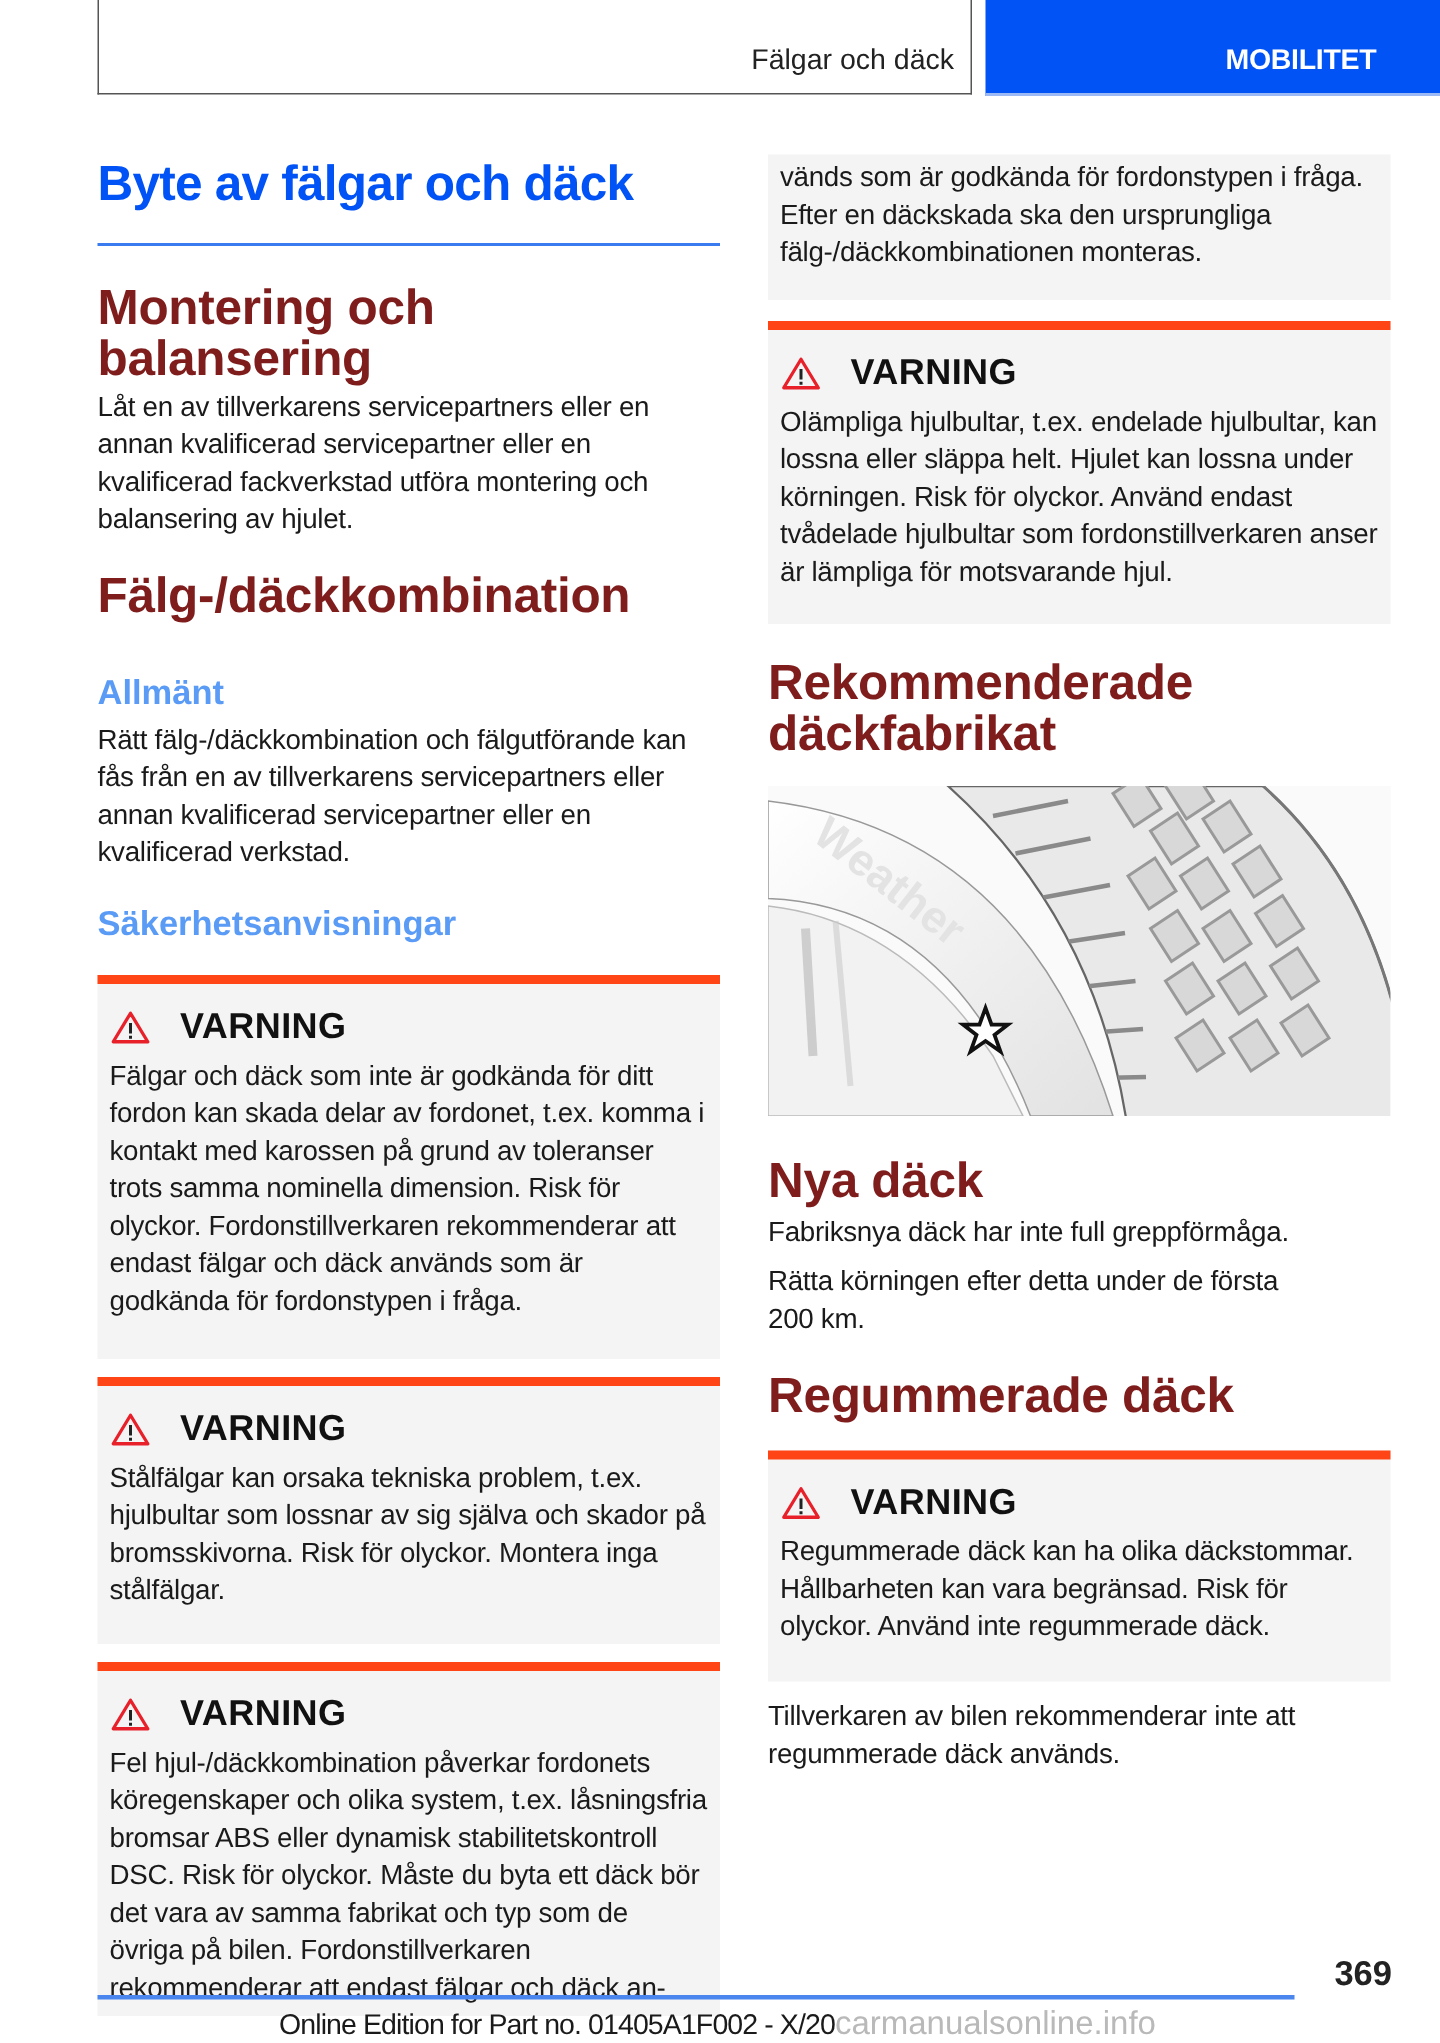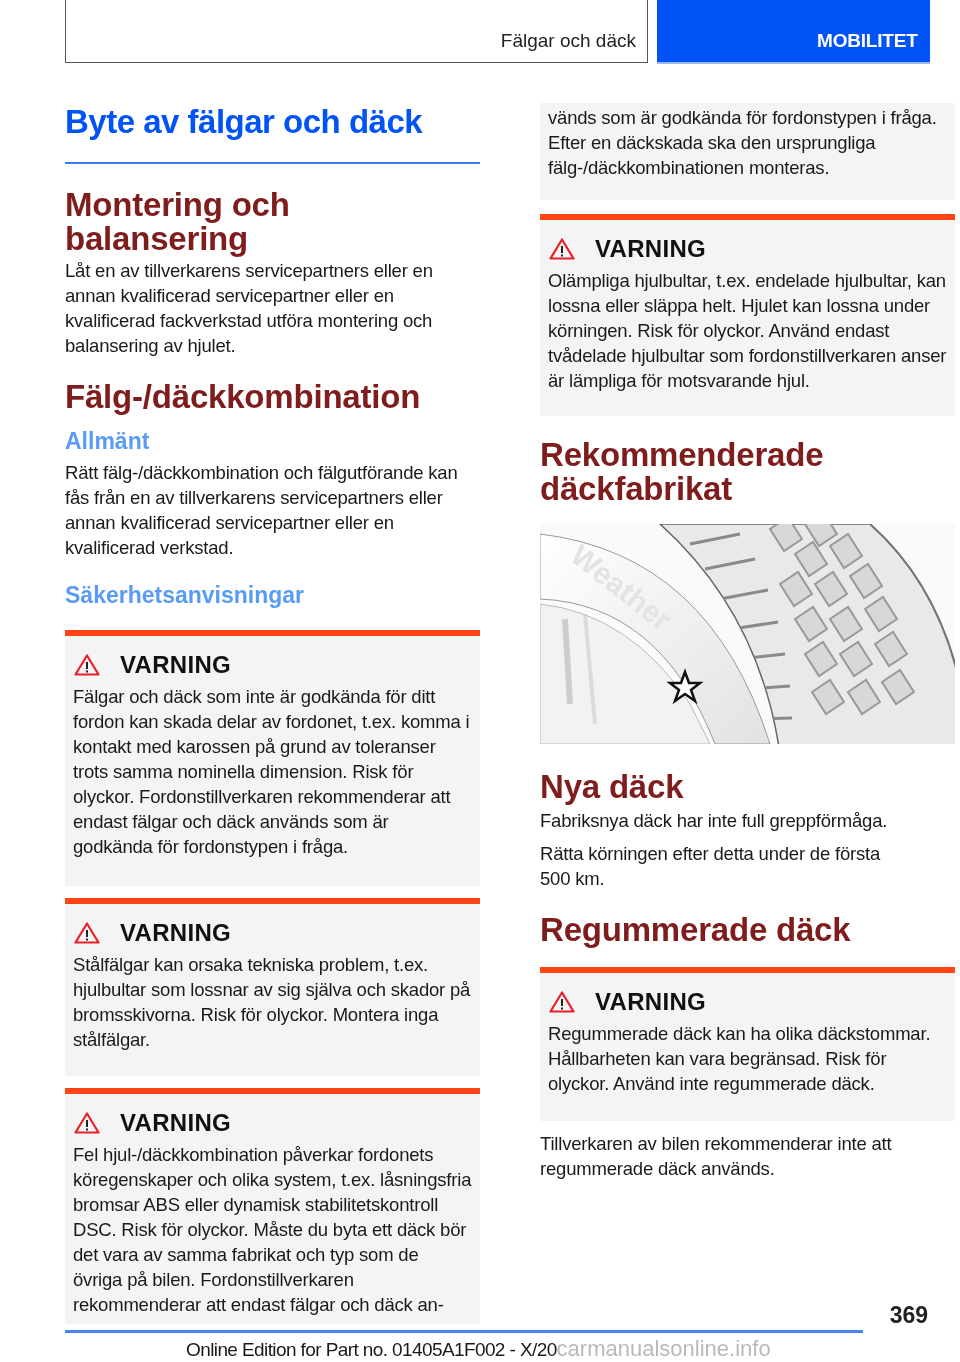--- a/index.html
+++ b/index.html
@@ -5,27 +5,27 @@
     html, body { margin: 0; padding: 0; background: #ffffff; }
     body {
       width: 960px; height: 1362px; position: relative; overflow: hidden;
       font-family: "Liberation Sans", sans-serif; color: #1a1a1a;
     }
     .abs { position: absolute; text-align: right; }
 
     
     .hdr-box { left: 65px; top: 0; width: 583px; height: 63px; border: 1px solid #555; border-top: none; box-sizing: border-box; background:#fff; }
     .hdr-section { right: 324px; top: 30px; font-size: 19px; color: #222; }
-    .hdr-tab { left: 657px; top: 0; width: 273px; height: 64px; background: #0153f5; border-bottom: 2px solid #9cb9f5; box-sizing: border-box; }
+    .hdr-tab { left: 657px; top: 0; width: 303px; height: 64px; background: #0153f5; border-bottom: 2px solid #9cb9f5; box-sizing: border-box; }
     .hdr-tab span { position: absolute; left: 160px; top: 30px; font-size: 19px; font-weight: bold; color: #fff; letter-spacing: -0.2px; }
 
     
     .col { position: absolute; width: 415px; }
     .colL { left: 65px; top: 100px; }
-    .colR { left: 540px; top: 100px; }
+    .colR { left: 512px; top: 100px; }
 
     h1.title { margin: 0; font-size: 33px; font-weight: bold; color: #0153f5; letter-spacing: -0.5px; line-height: 44px; padding-bottom: 18px; border-bottom: 2px solid #3b7bf0; }
     h2.h2 { margin: 0; font-size: 33px; font-weight: bold; color: #7f1d1d; line-height: 34px; letter-spacing: -0.2px; }
     h3.h3 { margin: 0; font-size: 23px; font-weight: bold; color: #5a9bf6; line-height: 30px; }
     p.body { margin: 0; font-size: 18.5px; line-height: 25px; color: #1a1a1a; letter-spacing: -0.2px; }
 
     .warn { background: #f4f4f4; border-top: 6px solid #ff4415; padding: 14px 8px 16px 8px; box-sizing: border-box; }
     .warn-head { display: flex; align-items: center; height: 30px; margin-bottom: 4px; }
     .warn-icon { width: 26px; height: 22px; margin-left: 1px; margin-right: 20px; }
     .warn-label { font-size: 24px; font-weight: bold; color: #111; letter-spacing: 0.3px; }
@@ -49,21 +49,21 @@
   <span>MOBILITET</span>
 </div>
 
 <div class="col colL">
   <h1 class="title">Byte av fälgar och däck</h1>
 
   <h2 class="h2" style="margin-top:24px;">Montering och balansering</h2>
   <p class="body" style="margin-top:2px;">Låt en av tillverkarens servicepartners eller en annan kvalificerad servicepartner eller en kvalificerad fackverkstad utföra montering och balansering av hjulet.</p>
 
   <h2 class="h2" style="margin-top:22px;">Fälg-/däckkombination</h2>
-  <h3 class="h3" style="margin-top:12px;">Allmänt</h3>
+  <h3 class="h3" style="margin-top:32px;">Allmänt</h3>
   <p class="body" style="margin-top:4px;">Rätt fälg-/däckkombination och fälgutförande kan fås från en av tillverkarens servicepartners eller annan kvalificerad servicepartner eller en kvalificerad verkstad.</p>
   <h3 class="h3" style="margin-top:20px;">Säkerhetsanvisningar</h3>
 
   <div class="warn" style="margin-top:20px; height:256px;">
     <div class="warn-head">
       <svg class="warn-icon" viewBox="0 0 26 22">
           <polygon points="13,1.5 24.5,20.5 1.5,20.5" fill="none" stroke="#e8202a" stroke-width="2.2" stroke-linejoin="round"></polygon>
           <rect x="12" y="8" width="2" height="7" fill="#222"></rect>
           <rect x="12" y="16.5" width="2" height="2" fill="#222"></rect>
         </svg>
@@ -166,21 +166,21 @@
       </g>
       <path d="M330,0 Q420,80 430,230" stroke="#777" stroke-width="2" fill="none"></path>
 
       <polygon points="145,148 149,159 160,159 151,166 155,177 145,170 135,177 139,166 130,159 141,159" fill="#fff" stroke="#111" stroke-width="2.5"></polygon>
     </svg>
   </div>
 
 
   <h2 class="h2" style="margin-top:26px;">Nya däck</h2>
   <p class="body" style="margin-top:4px;">Fabriksnya däck har inte full greppförmåga.</p>
-  <p class="body" style="margin-top:8px; width:370px;">Rätta körningen efter detta under de första 500 km.</p>
+  <p class="body" style="margin-top:8px; width:370px;">Rätta körningen efter detta under de första 200 km.</p>
 
   <h2 class="h2" style="margin-top:22px;">Regummerade däck</h2>
 
   <div class="warn" style="margin-top:20px; height:154px;">
     <div class="warn-head">
       <svg class="warn-icon" viewBox="0 0 26 22">
           <polygon points="13,1.5 24.5,20.5 1.5,20.5" fill="none" stroke="#e8202a" stroke-width="2.2" stroke-linejoin="round"></polygon>
           <rect x="12" y="8" width="2" height="7" fill="#222"></rect>
           <rect x="12" y="16.5" width="2" height="2" fill="#222"></rect>
         </svg>

